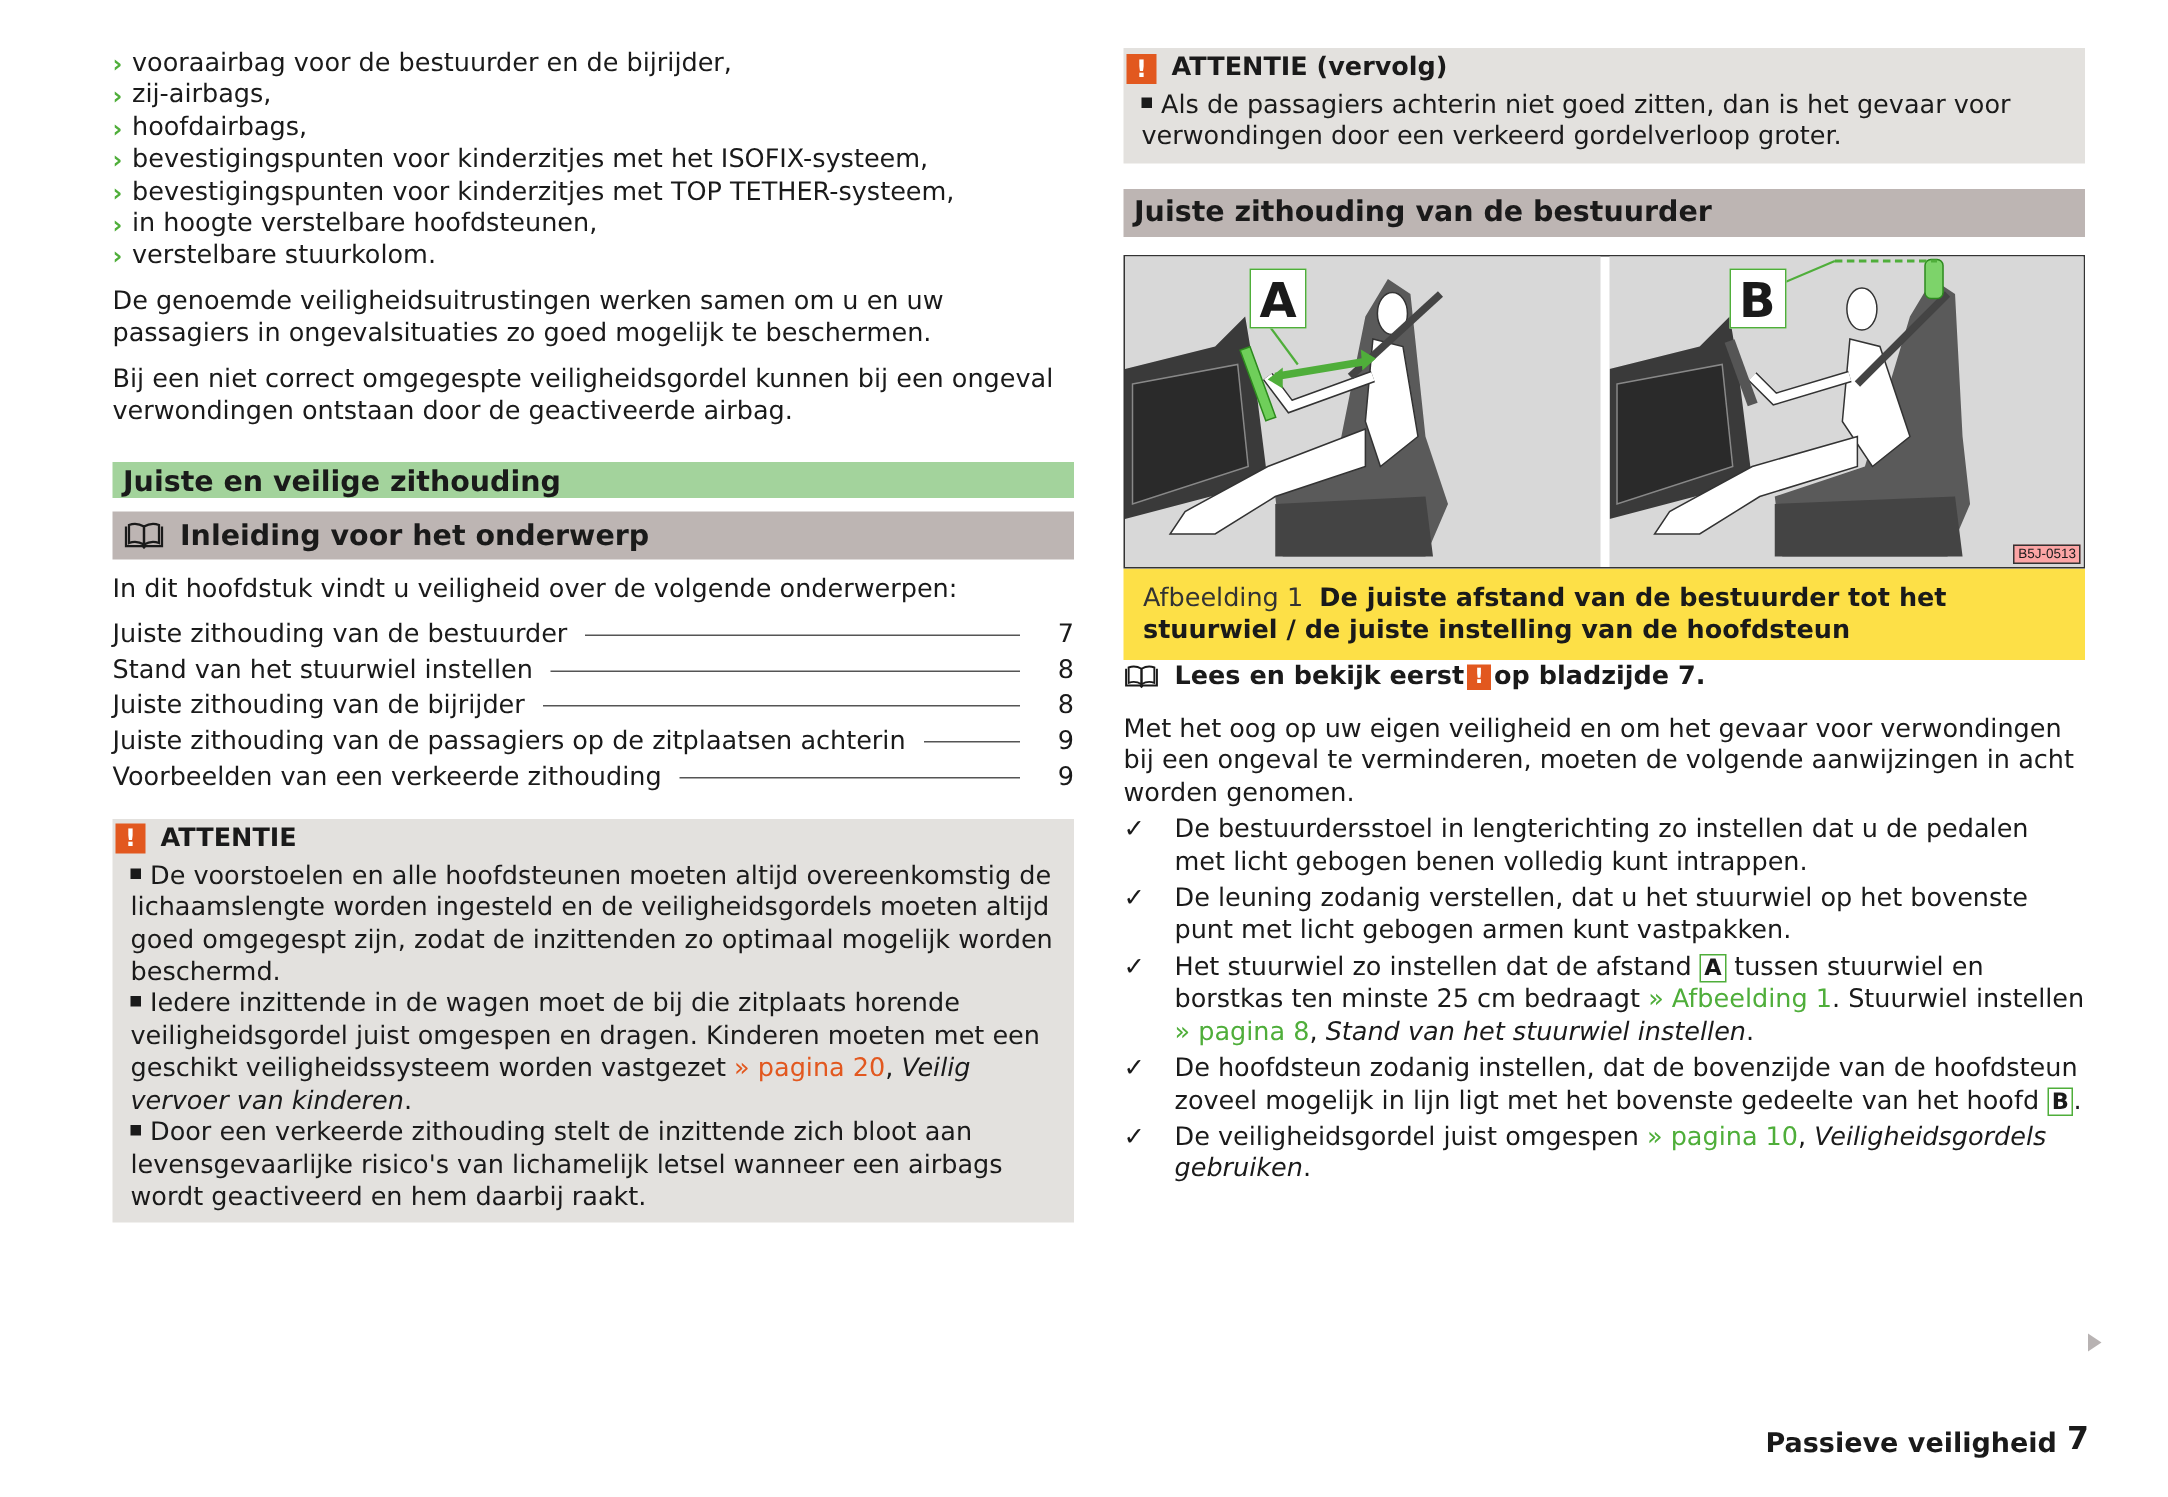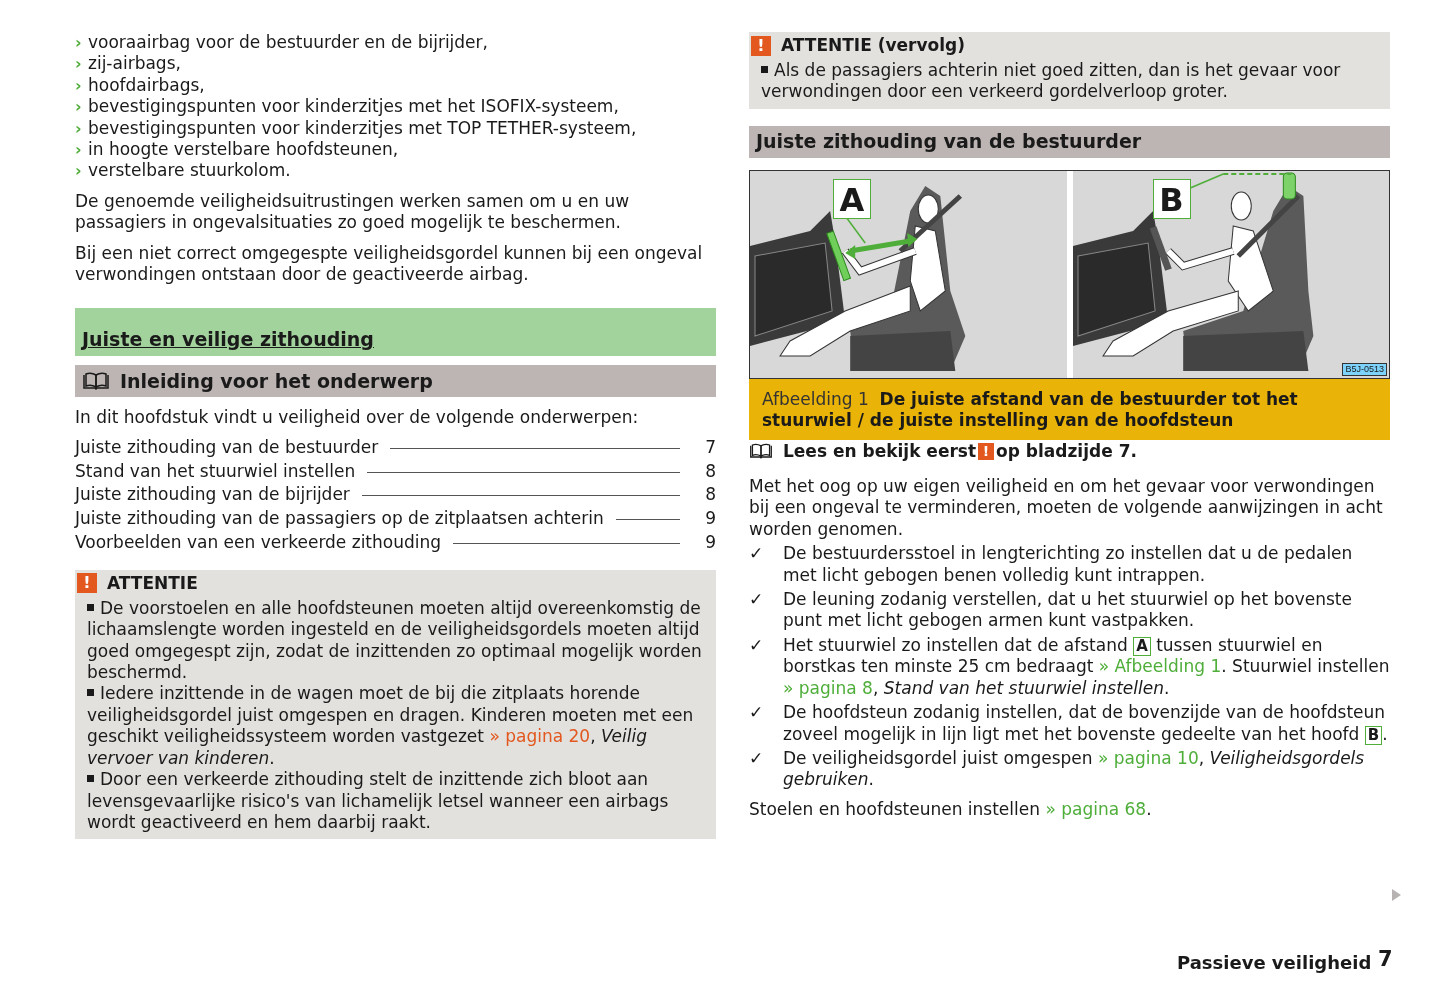--- a/index.html
+++ b/index.html
@@ -5,21 +5,21 @@
   * { box-sizing: border-box; margin: 0; padding: 0; }
   html, body { width: 1445px; height: 998px; background: #ffffff; overflow: hidden; }
   body { font-family: "DejaVu Sans", "Liberation Sans", sans-serif; color: #1a1a1a; font-size: 17px; line-height: 21.4px; position: relative; }
   .col { position: absolute; top: 32px; }
   .col-left { left: 75px; width: 641px; }
   .col-right { left: 749px; width: 641px; }
   .chev-list { list-style: none; }
   .chev-list li { position: relative; padding-left: 13px; }
   .chev-list li .chev { position: absolute; left: 0; top: 0; color: #4fae3a; font-weight: bold; font-size: 16px; }
   p.para { margin-top: 9px; }
-  .hdr-green { margin-top: 23px; background: #a3d39c; height: 48px; padding: 18px 7px; font-size: 19px; line-height: 27px; font-weight: 600; color: #1a1a1a; text-decoration: underline; }
+  .hdr-green { margin-top: 23px; background: #a3d39c; height: 24px; padding: 0 7px; font-size: 19px; line-height: 27px; font-weight: 600; color: #1a1a1a; }
   .hdr-grey { background: #bdb5b3; height: 32px; padding: 3px 7px; font-size: 19px; line-height: 27px; font-weight: 600; color: #1a1a1a; display: flex; align-items: center; }
   .hdr-grey.intro { margin-top: 9px; text-align: center; }
   .book-icon { display: inline-block; width: 28px; height: 18px; margin-right: 10px; }
   .toc-intro { margin-top: 10px; }
   .toc { margin-top: 8px; }
   .toc-row { display: flex; align-items: baseline; height: 23.8px; }
   .toc-row .t { white-space: nowrap; }
   .toc-row .lead { flex: 1; border-bottom: 1px solid #555; margin: 0 24px 0 12px; transform: translateY(-4px); }
   .toc-row .pg { width: 12px; text-align: right; }
   .warn { background: #e3e1de; padding: 3px 10px 6px 12px; }
@@ -30,22 +30,22 @@
   .warn-body { padding-left: 0px; margin-top: 4px; }
   .sq { display: inline-block; width: 7px; height: 7px; background: #1a1a1a; margin-right: 6px; vertical-align: 3px; }
   .link-orange { color: #e2581f; }
   .link-green { color: #4fae3a; }
   em { font-style: italic; }
   .hdr-grey.driver { margin-top: 17px; }
   .figure { margin-top: 12px; border: 1px solid #333; height: 209px; display: flex; background: #fff; position: relative; }
   .panel { flex: 1; background: #d8d8d8; position: relative; overflow: hidden; }
   .panel + .panel { margin-left: 6px; }
   .fig-letter { position: absolute; background: #fff; border: 1.5px solid #4fae3a; width: 38px; height: 40px; font-size: 32px; font-weight: bold; line-height: 40px; text-align: center; color: #1a1a1a; }
-  .fig-code { position: absolute; right: 2px; bottom: 2px; background: #7dd3fc; border: 1px solid #333; font-size: 9px; line-height: 11px; padding: 0 2px; font-family: "Liberation Sans", sans-serif; }
-  .caption { background: #eab308; padding: 10px 13px 8px 13px; font-size: 17px; line-height: 21.4px; }
+  .fig-code { position: absolute; right: 2px; bottom: 2px; background: #fca5a5; border: 1px solid #333; font-size: 9px; line-height: 11px; padding: 0 2px; font-family: "Liberation Sans", sans-serif; }
+  .caption { background: #fde047; padding: 10px 13px 8px 13px; font-size: 17px; line-height: 21.4px; }
   .caption .cap-num { color: #333; }
   .caption .cap-title { font-weight: 600; }
   .readfirst { margin-top: 1px; font-weight: 600; display: flex; align-items: center; }
   .readfirst .book-icon { width: 24px; height: 16px; margin-right: 10px; }
   .intro2 { margin-top: 14px; }
   .checks { list-style: none; margin-top: 3px; }
   .checks li { position: relative; padding-left: 34px; margin-bottom: 3px; }
   .checks li .ck { position: absolute; left: 0; top: 0; }
   .box-letter { display: inline-block; border: 1.5px solid #4fae3a; padding: 0 2px; font-weight: 600; line-height: 17px; font-size: 15px; }
   .seats { margin-top: 8px; }
@@ -200,18 +200,17 @@
   <p class="intro2">Met het oog op uw eigen veiligheid en om het gevaar voor verwondingen bij een ongeval te verminderen, moeten de volgende aanwijzingen in acht worden genomen.</p>
 
   <ul class="checks">
     <li><span class="ck">✓</span><span>De bestuurdersstoel in lengterichting zo instellen dat u de pedalen met licht gebogen benen volledig kunt intrappen.</span></li>
     <li><span class="ck">✓</span><span>De leuning zodanig verstellen, dat u het stuurwiel op het bovenste punt met licht gebogen armen kunt vastpakken.</span></li>
     <li><span class="ck">✓</span><span>Het stuurwiel zo instellen dat de afstand </span><span class="box-letter">A</span><span> tussen stuurwiel en borstkas ten minste 25 cm bedraagt </span><span class="link-green">» Afbeelding 1</span><span>. Stuurwiel instellen </span><span class="link-green">» pagina 8</span><span>, </span><em>Stand van het stuurwiel instellen</em><span>.</span></li>
     <li><span class="ck">✓</span><span>De hoofdsteun zodanig instellen, dat de bovenzijde van de hoofdsteun zoveel mogelijk in lijn ligt met het bovenste gedeelte van het hoofd </span><span class="box-letter">B</span><span>.</span></li>
     <li><span class="ck">✓</span><span>De veiligheidsgordel juist omgespen </span><span class="link-green">» pagina 10</span><span>, </span><em>Veiligheidsgordels gebruiken</em><span>.</span></li>
   </ul>
 
-  <p class="seats"><span>Stoelen en hoofdsteunen instellen </span><span class="link-green">» pagina 68</span><span>.</span></p>
 </div>
 
 <div class="next-arrow"></div>
 <div class="footer-title">Passieve veiligheid</div>
 <div class="footer-page">7</div>
 
 </body></html>

